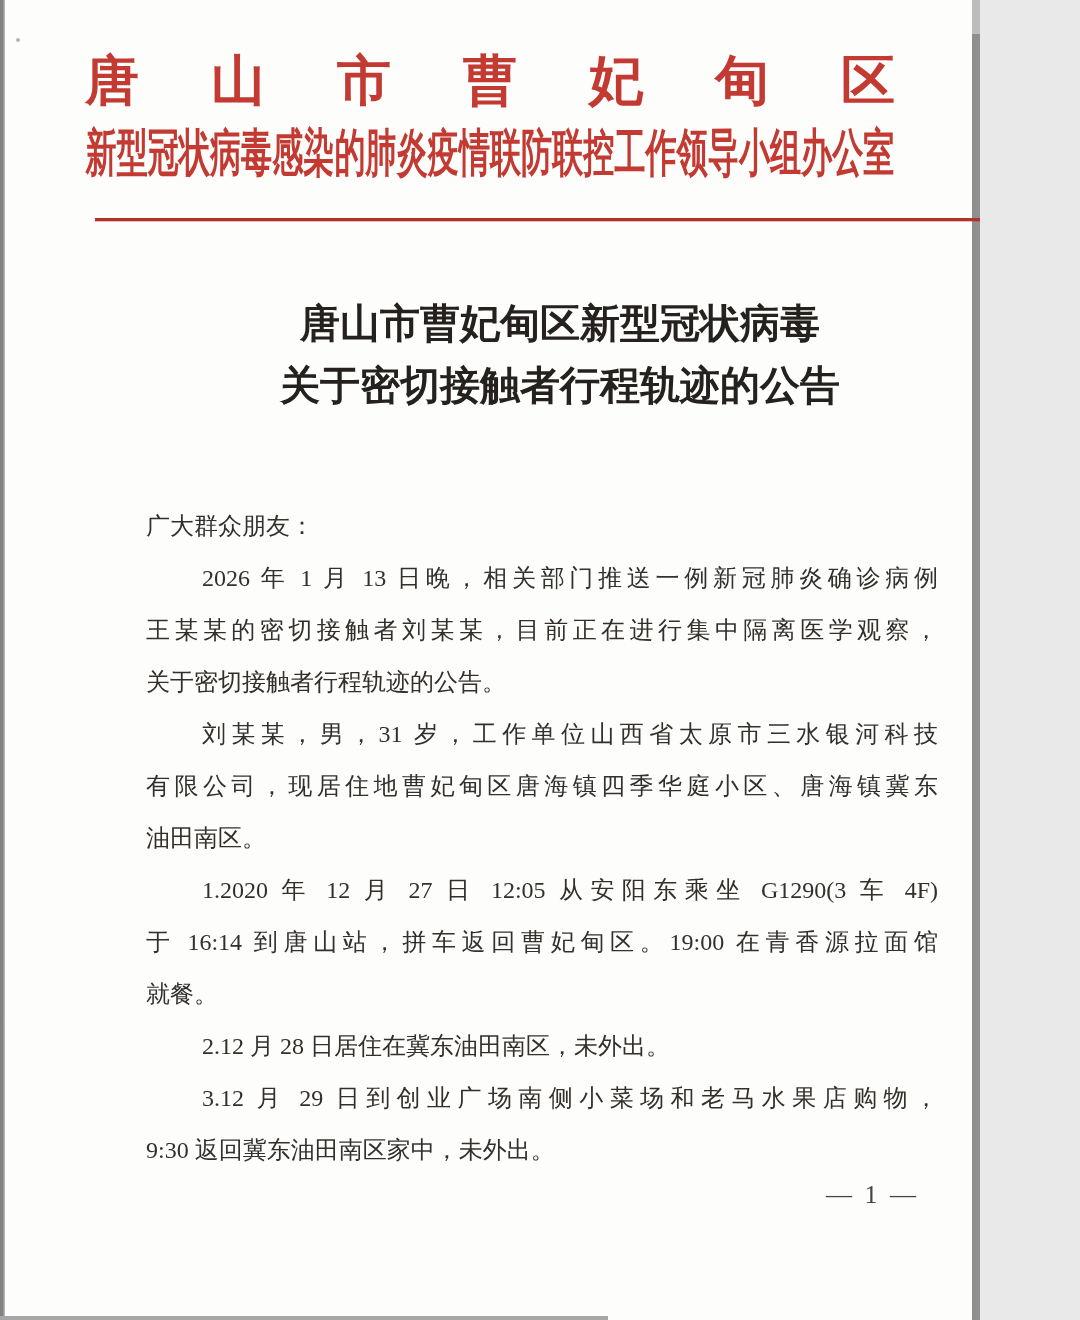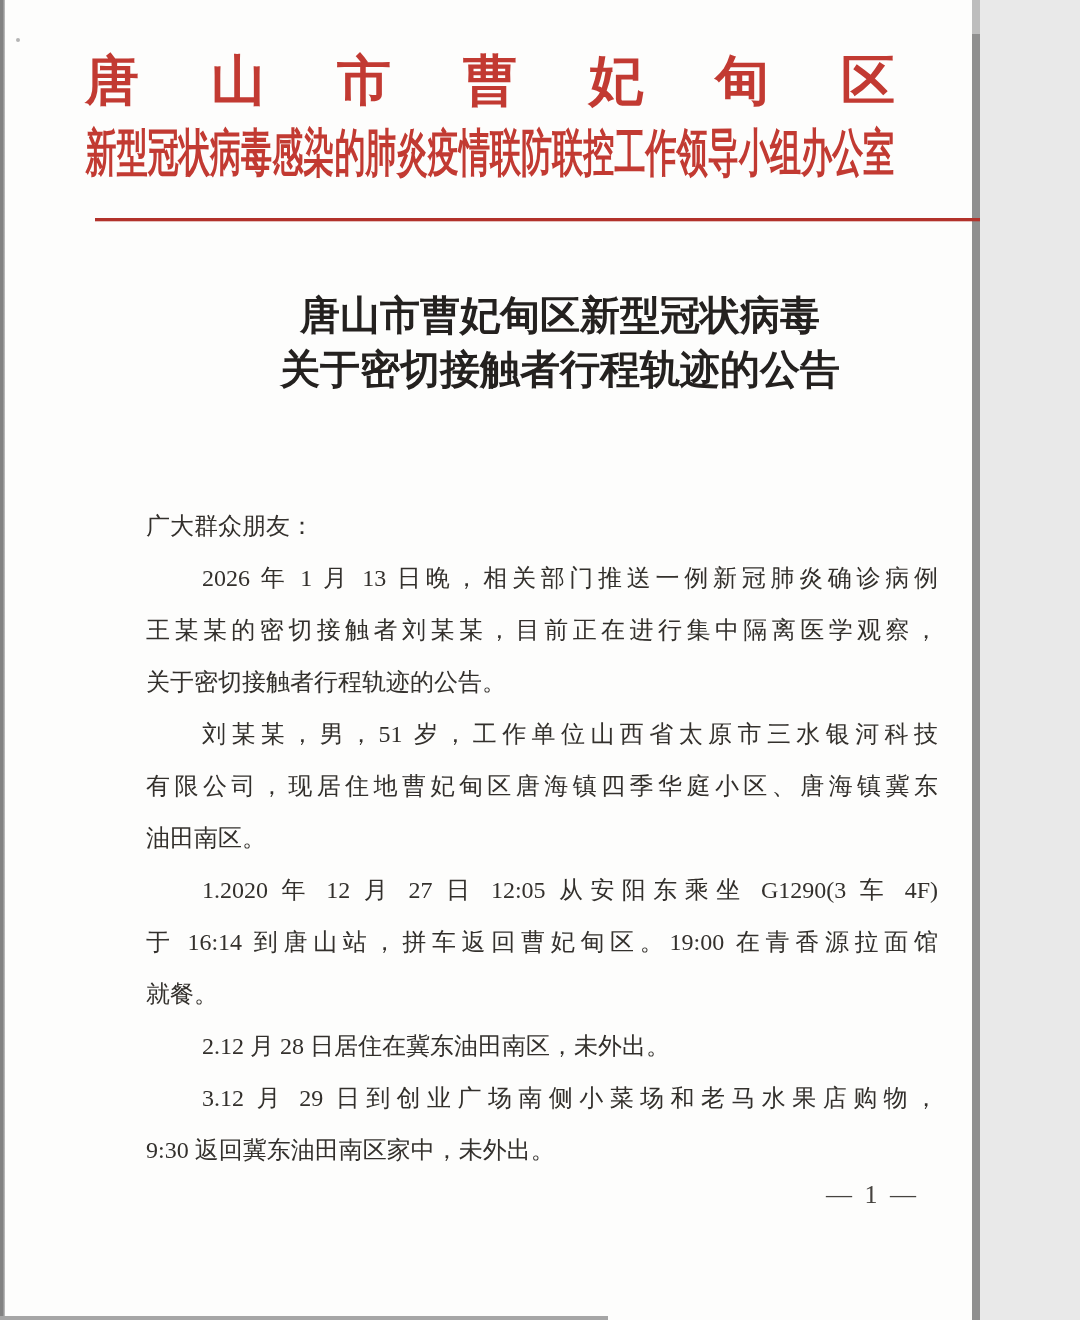--- a/index.html
+++ b/index.html
@@ -47,21 +47,21 @@
     background:var(--rule-red);
     box-shadow:0 1px 0 rgba(178,50,43,.3);
   }
 
   
   .doc-title{
     position:absolute;top:289px;left:160px;width:800px;
     text-align:center;color:var(--title-ink);
     font-size:40px;font-weight:bold;
   }
-  .doc-title .t-line{height:54px;line-height:54px;white-space:nowrap;}
+  .doc-title .t-line{height:54px;line-height:54px;white-space:nowrap;margin-top:8px;}
 
   
   .body-text{
     position:absolute;top:500px;left:146px;width:792px;
     color:var(--ink);font-size:24px;
   }
   .body-text .line{
     height:52px;line-height:52px;
     text-align:justify;text-align-last:justify;
     overflow:hidden;
@@ -100,21 +100,21 @@
     <div class="t-line">关于密切接触者行程轨迹的公告</div>
   </div>
 
   <div class="body-text">
     <div class="line end">广大群众朋友：</div>
 
     <div class="line indent">2026 年 1 月 13 日晚，相关部门推送一例新冠肺炎确诊病例</div>
     <div class="line">王某某的密切接触者刘某某，目前正在进行集中隔离医学观察，</div>
     <div class="line end">关于密切接触者行程轨迹的公告。</div>
 
-    <div class="line indent">刘某某，男，51 岁，工作单位山西省太原市三水银河科技</div>
+    <div class="line indent">刘某某，男，31 岁，工作单位山西省太原市三水银河科技</div>
     <div class="line">有限公司，现居住地曹妃甸区唐海镇四季华庭小区、唐海镇冀东</div>
     <div class="line end">油田南区。</div>
 
     <div class="line indent">1.2020 年 12 月 27 日 12:05 从安阳东乘坐 G1290(3 车 4F)</div>
     <div class="line">于 16:14 到唐山站，拼车返回曹妃甸区。19:00 在青香源拉面馆</div>
     <div class="line end">就餐。</div>
 
     <div class="line indent end">2.12 月 28 日居住在冀东油田南区，未外出。</div>
 
     <div class="line indent">3.12 月 29 日到创业广场南侧小菜场和老马水果店购物，</div>

